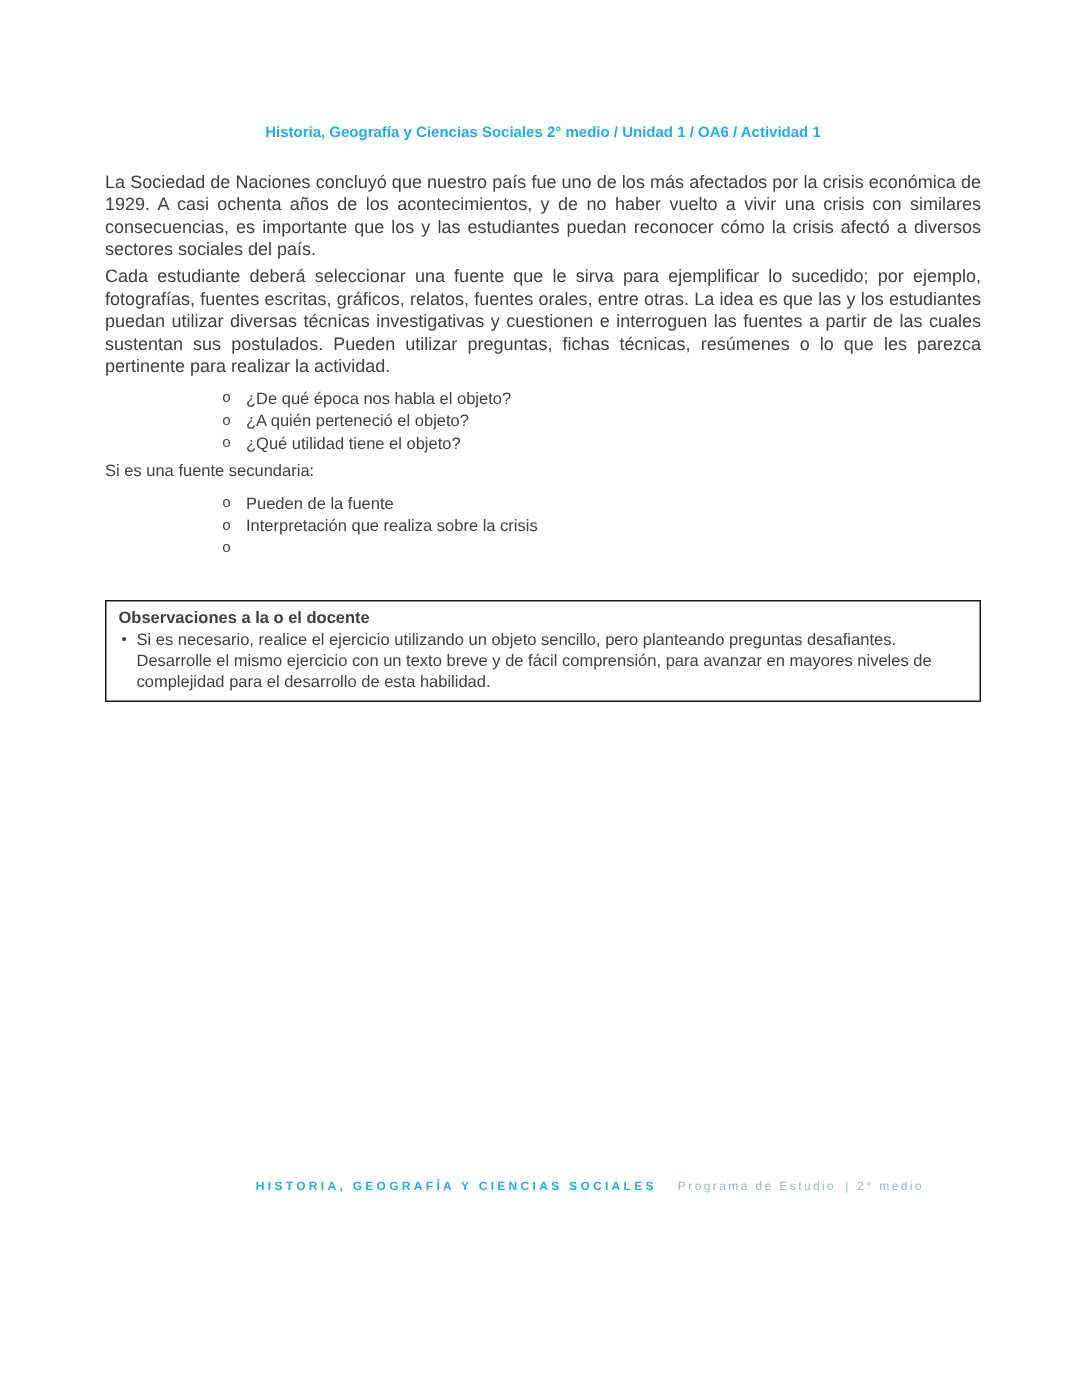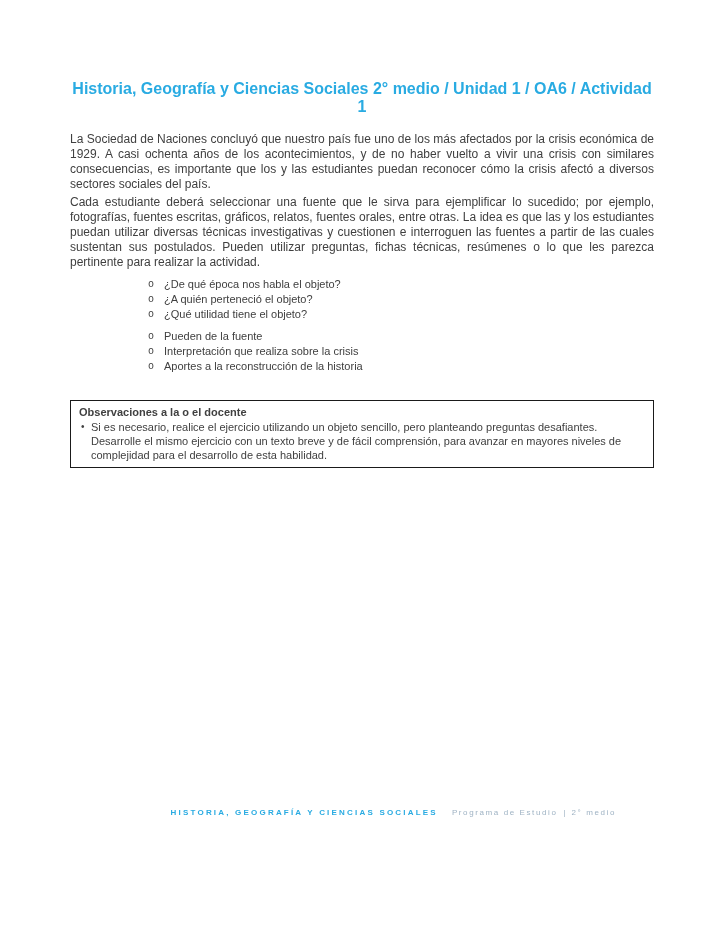--- a/index.html
+++ b/index.html
@@ -17,21 +17,21 @@
     font-family:"Liberation Sans", sans-serif;
     color:var(--body-text);
     overflow:hidden;
   }
   .content{
     padding:80px 66px 0 70px;
   }
   .doc-title{
     text-align:center;
     color:var(--accent-blue);
-    font-size:16px;
+    font-size:10px;
     font-weight:bold;
     line-height:18px;
     margin-bottom:16px;
   }
   .para{
     font-size:12px;
     line-height:15px;
     text-align:justify;
     margin-bottom:3px;
   }
@@ -74,21 +74,21 @@
   }
   .obs-bullet{
     width:12px;
     flex:0 0 12px;
     padding-left:2px;
     font-size:10px;
   }
   .obs-text{flex:1;}
   .footer{
     position:absolute;
-    top:808px;
+    top:786px;
     right:104px;
     white-space:nowrap;
     font-size:8px;
   }
   .footer-subject{
     color:var(--accent-blue);
     font-weight:bold;
     letter-spacing:2.2px;
   }
   .footer-meta{
@@ -121,33 +121,33 @@
       <li>
         <span class="sub-bullet">o</span>
         <span>¿A quién perteneció el objeto?</span>
       </li>
       <li>
         <span class="sub-bullet">o</span>
         <span>¿Qué utilidad tiene el objeto?</span>
       </li>
     </ul>
 
+    <p class="intro-line" style="margin-top:0;">Si es una fuente secundaria:</p>
 
     <ul class="bullet-list">
       <li>
         <span class="sub-bullet">o</span>
         <span>Pueden de la fuente</span>
       </li>
       <li>
         <span class="sub-bullet">o</span>
         <span>Interpretación que realiza sobre la crisis</span>
       </li>
       <li>
         <span class="sub-bullet">o</span>
-        <span>Aportes a la reconstrucción de la historia</span>
       </li>
     </ul>
 
     <div class="obs-box">
       <div class="obs-title">Observaciones a la o el docente</div>
       <div class="obs-item">
         <span class="obs-bullet">•</span>
         <span class="obs-text">Si es necesario, realice el ejercicio utilizando un objeto sencillo, pero planteando preguntas desafiantes. Desarrolle el mismo ejercicio con un texto breve y de fácil comprensión, para avanzar en mayores niveles de complejidad para el desarrollo de esta habilidad.</span>
       </div>
     </div>

